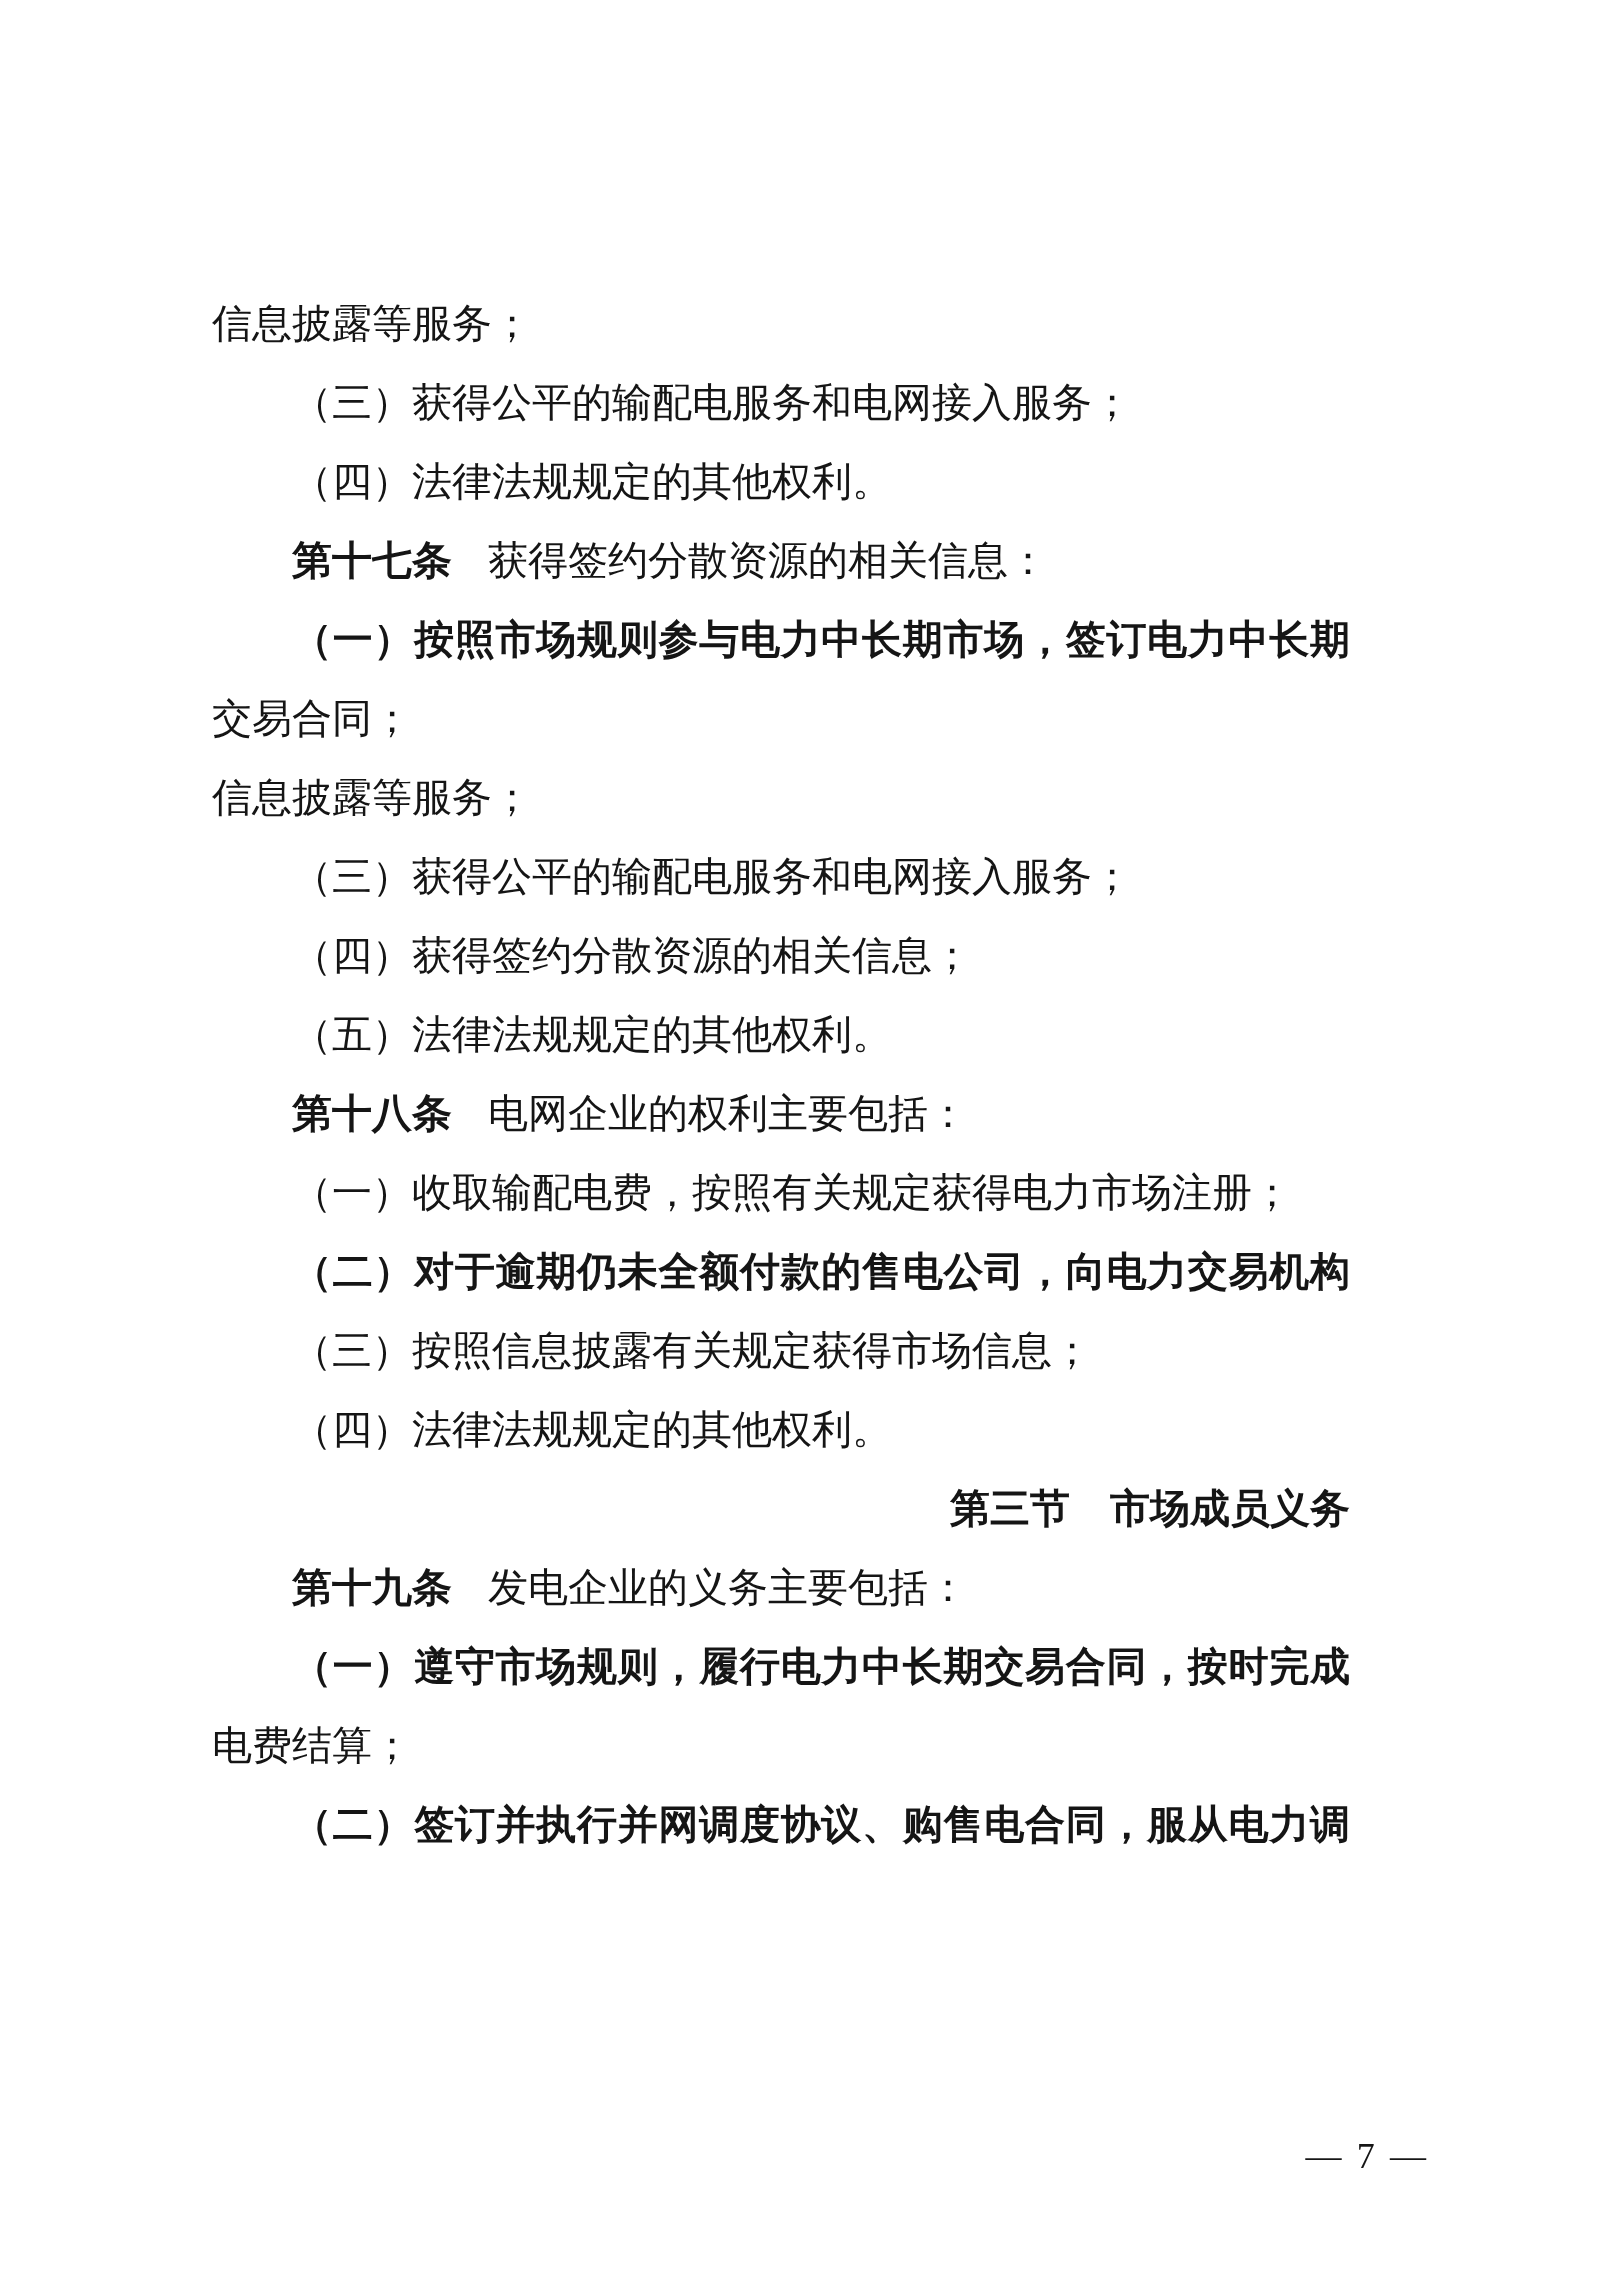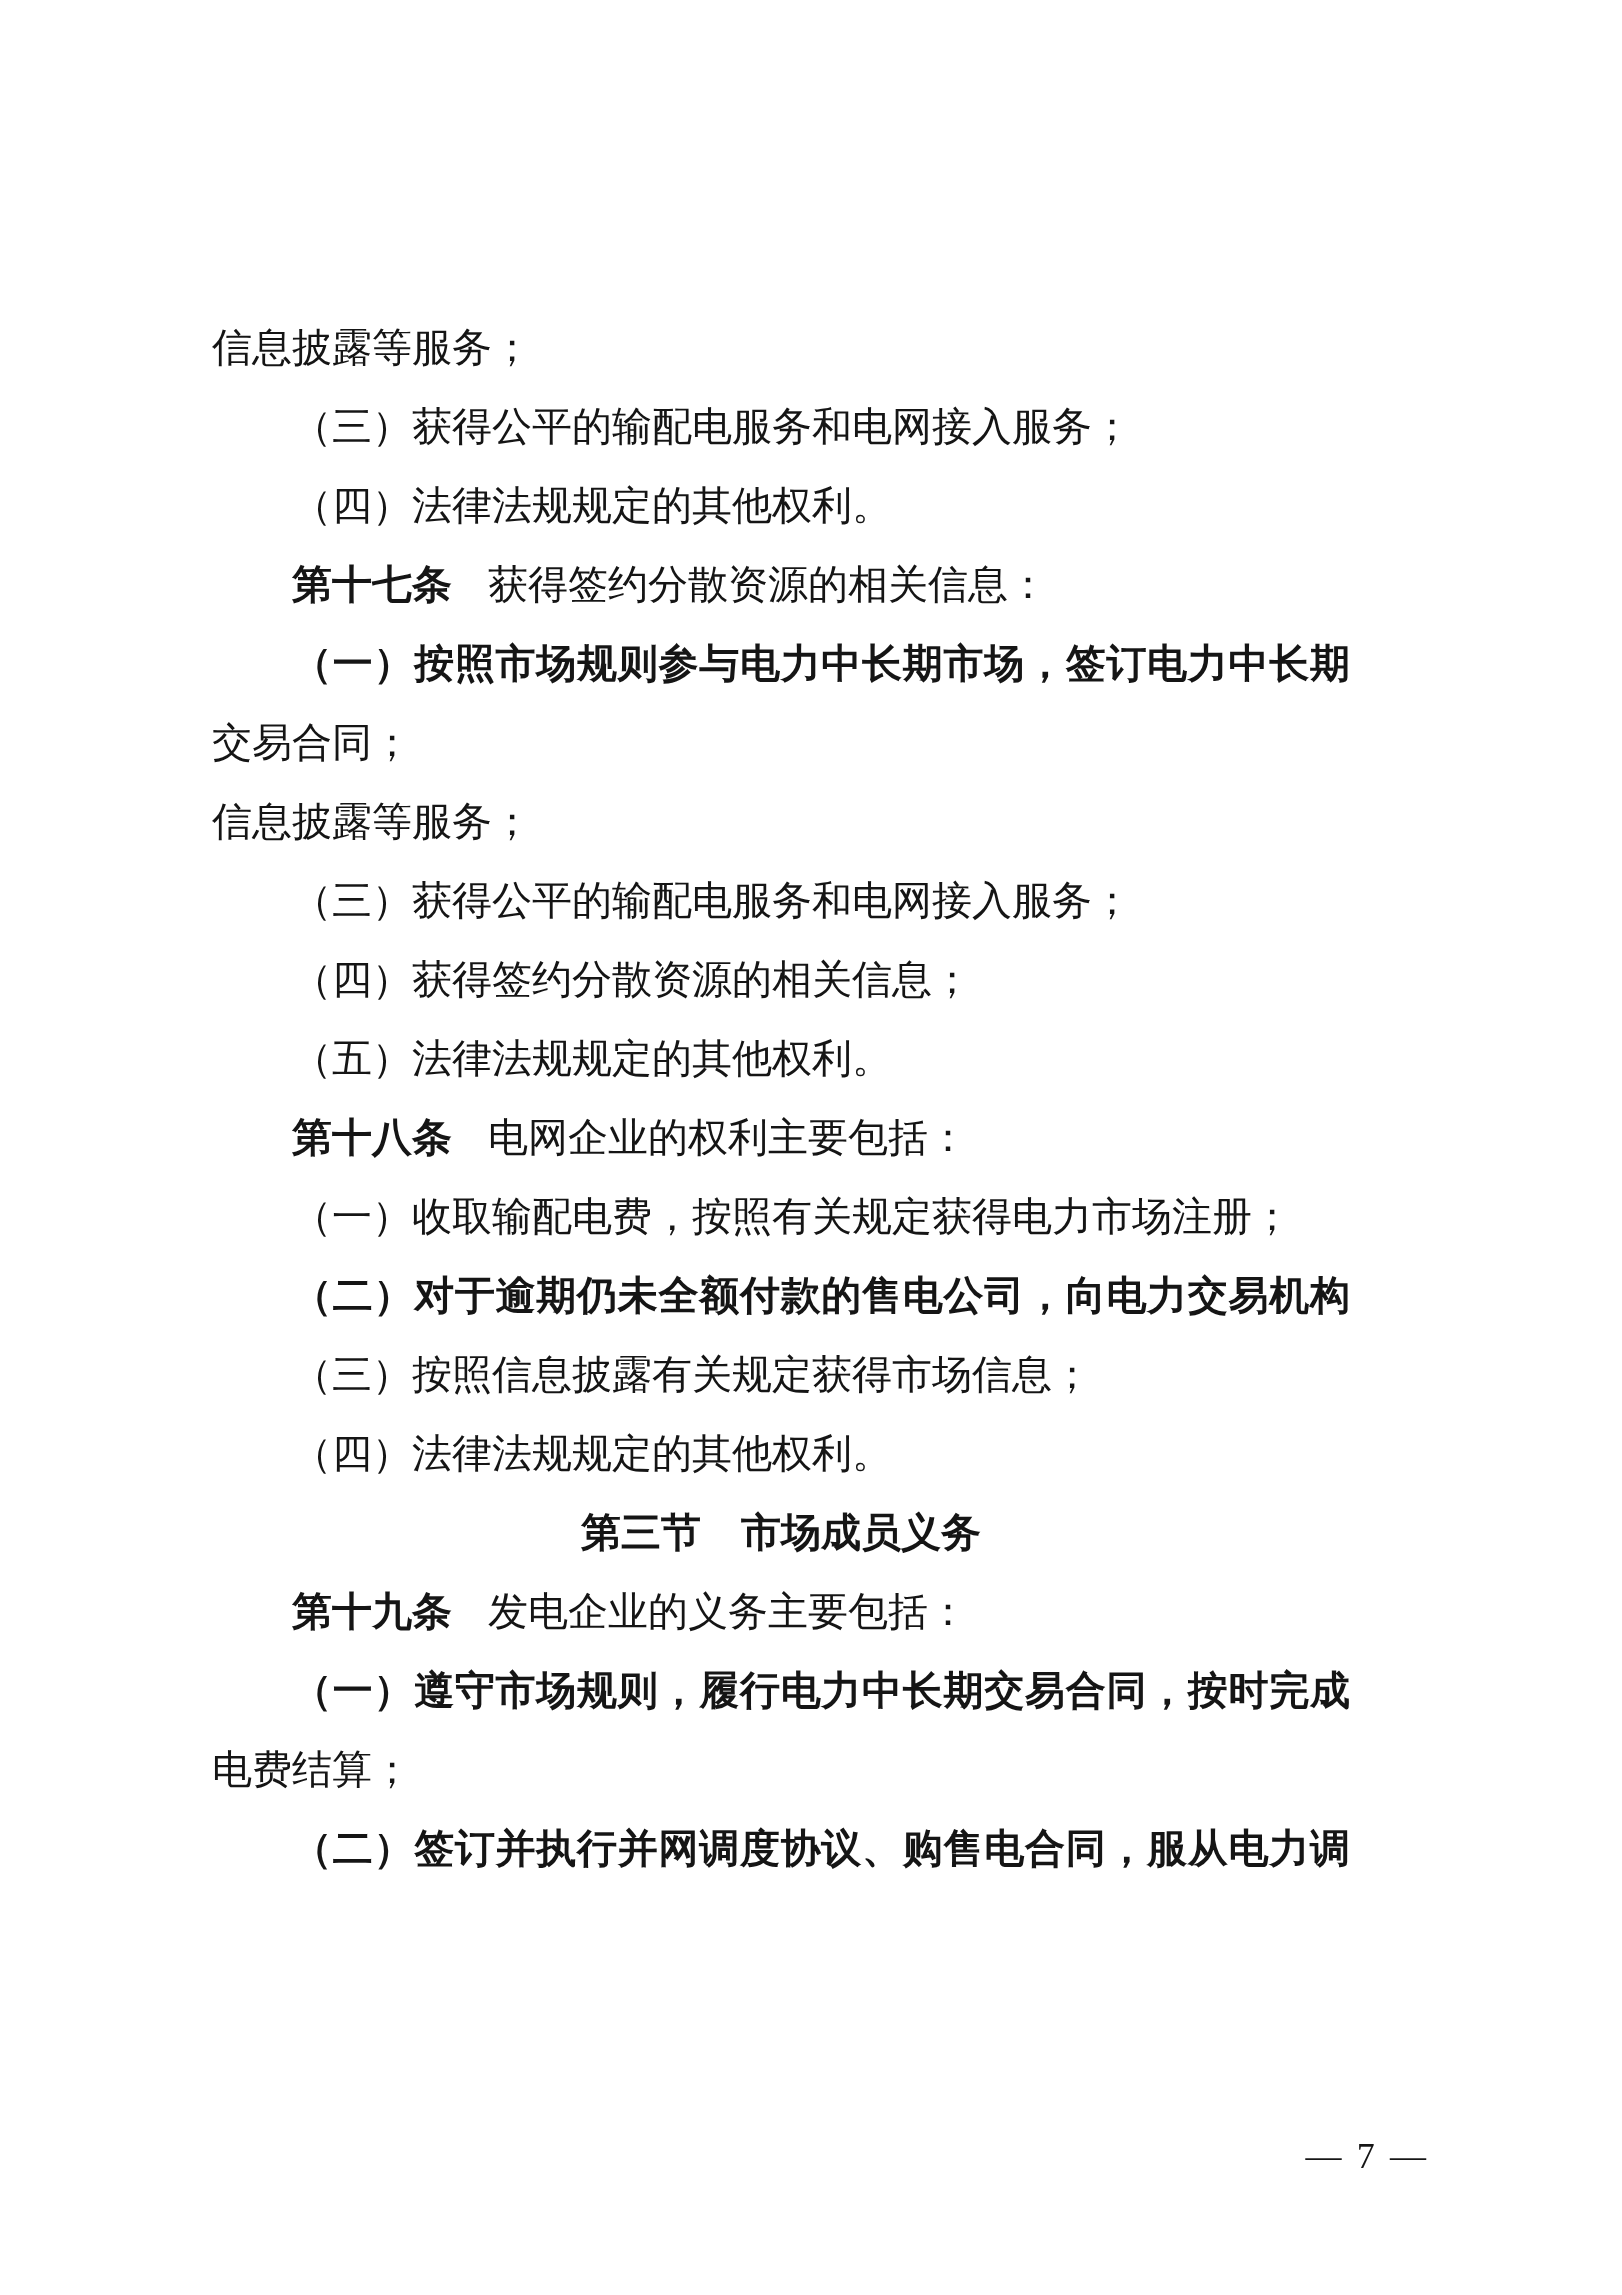--- a/index.html
+++ b/index.html
@@ -12,21 +12,21 @@
     width: 1623px;
     height: 2295px;
     background: #ffffff;
     overflow: hidden;
     font-family: "Liberation Serif", "DejaVu Serif", serif;
     color: #151515;
   }
   .content {
     position: absolute;
     left: 212px;
-    top: 308px;
+    top: 284px;
     width: 1138px;
   }
   .line {
     margin: 0;
     height: 79px;
     line-height: 79px;
     font-size: 40px;
     letter-spacing: 0;
     text-align: left;
   }
@@ -37,20 +37,21 @@
     text-align: justify;
     text-align-last: justify;
     font-weight: bold;
   }
   .center {
     text-align: center;
     text-indent: 0;
   }
   .bold {
     font-weight: 700;
+    text-align: right;
   }
   .art-head {
     font-weight: 700;
     margin-right: 36px;
   }
   .pagenum {
     position: absolute;
     top: 2133px;
     right: 194px;
     font-size: 36px;

